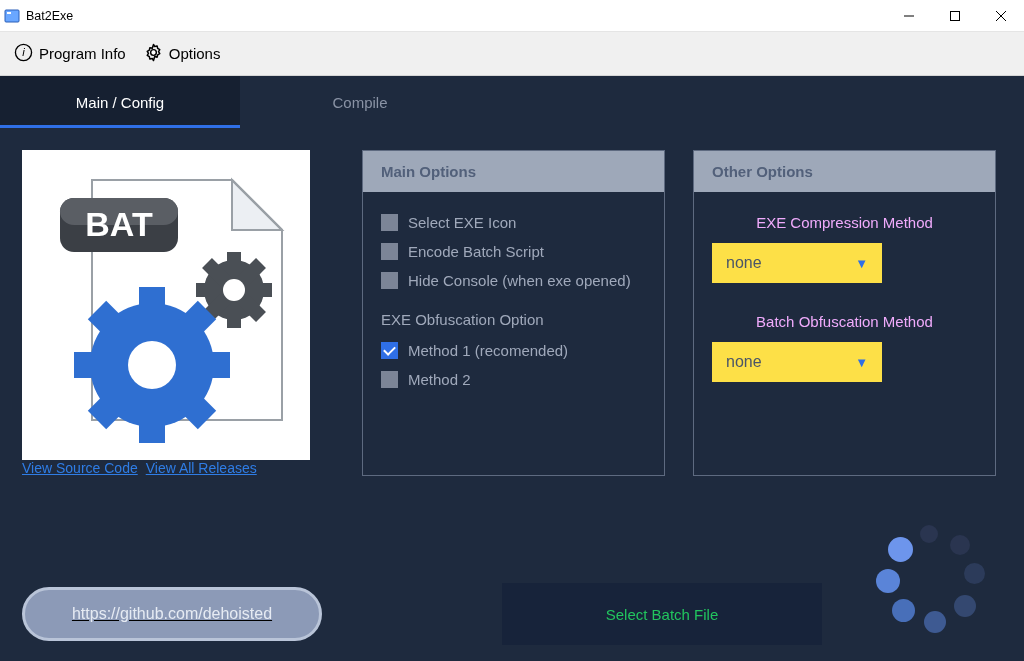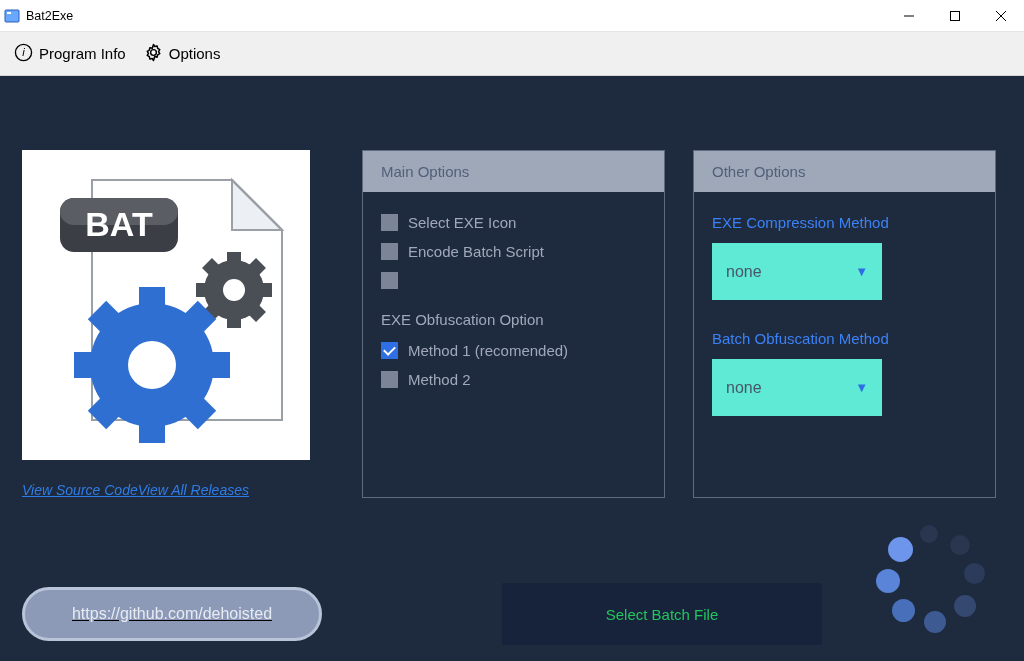--- a/index.html
+++ b/index.html
@@ -42,46 +42,46 @@
   
   .content { position: absolute; left: 0; right: 0; top: 52px; bottom: 0; padding: 22px 28px 18px 22px; }
   .row { display: flex; gap: 28px; }
 
   
   .image-card { width: 312px; }
   .image-frame {
     width: 288px; height: 310px; background: #fff;
     display: flex; align-items: center; justify-content: center;
   }
-  .links { margin-top: 22px; display: flex; gap: 0; font-style: italic; }
+  .links { display: flex; gap: 8px; }
   .links a { color: #2f7de6; font-size: 14px; text-decoration: underline; cursor: pointer; }
 
   
   .panel { flex: 1; border: 1px solid #5e6a80; background: transparent; }
   .panel-header {
     background: #9ea8b9; color: #52607a; font-size: 15px;
-    padding: 12px 18px; font-weight: 400;
+    padding: 12px 18px; font-weight: 700;
   }
   .panel-body { padding: 22px 18px 26px 18px; color: #a0a9bb; font-size: 15px; }
 
   .check-row { display: flex; align-items: center; gap: 10px; margin-bottom: 12px; cursor: pointer; text-align: center; }
   .check-box {
     width: 17px; height: 17px; background: #7c8597; flex-shrink: 0;
     display: flex; align-items: center; justify-content: center;
   }
   .check-box.checked { background: #2f6fe6; }
   .check-box.checked::after {
     content: ""; width: 9px; height: 5px; border: 2px solid #fff;
     border-top: none; border-right: none; transform: rotate(-45deg); margin-top: -2px;
   }
   .section-label { margin: 22px 0 14px 0; color: #a0a9bb; }
 
-  .field-label { color: #3b82f6; margin-bottom: 12px; font-size: 15px; }
+  .field-label { color: #f0abfc; margin-bottom: 12px; font-size: 15px; text-align: center; }
   .select {
-    width: 170px; height: 57px; background: #5eead4; color: #4a5568;
+    width: 170px; height: 40px; background: #fde047; color: #4a5568;
     display: flex; align-items: center; justify-content: space-between;
     padding: 6px 14px; font-size: 16px; cursor: pointer; margin-bottom: 30px;
   }
   .select .chev { color: #2f6fe6; font-size: 13px; }
 
   
   .bottom-row { position: absolute; left: 22px; right: 28px; bottom: 20px; display: flex; align-items: center; text-decoration: underline; }
   .url-pill {
     width: 300px; height: 54px; border-radius: 27px; background: #8c9ab7;
     border: 3px solid #b9c4d8; display: flex; align-items: center; justify-content: center;
@@ -148,20 +148,28 @@
             <path d="M10 1.5l1.3 2.2 2.5-.6.6 2.5 2.2 1.3-1.3 2.1 1.3 2.1-2.2 1.3-.6 2.5-2.5-.6L10 18.5l-1.3-2.2-2.5.6-.6-2.5L3.4 13l1.3-2.1L3.4 8.8l2.2-1.3.6-2.5 2.5.6z" fill="none" stroke="#000" stroke-width="1.6" stroke-linejoin="round"></path>
           </g>
         </svg>
     </span>
     <span>Options</span>
   </div>
 </div>
 
 <div class="app-body">
 
+  <div class="tabs">
+    <div class="tab active">
+      <span>Main / Config</span>
+    </div>
+    <div class="tab">
+      <span>Compile</span>
+    </div>
+  </div>
 
   <div class="content">
     <div class="row">
 
       <div class="image-card">
         <div class="image-frame">
           <svg viewBox="0 0 288 310" width="288" height="310">
 
             <g>
               <path d="M70 30 L210 30 L260 80 L260 270 L70 270 Z" fill="#ffffff" stroke="#9aa0a6" stroke-width="2"></path>
@@ -214,20 +222,21 @@
           <div class="check-row">
             <span class="check-box"></span>
             <span>Select EXE Icon</span>
           </div>
           <div class="check-row">
             <span class="check-box"></span>
             <span>Encode Batch Script</span>
           </div>
           <div class="check-row">
             <span class="check-box"></span>
+            <span>Hide Console (when exe opened)</span>
           </div>
           <div class="section-label">EXE Obfuscation Option</div>
           <div class="check-row">
             <span class="check-box checked"></span>
             <span>Method 1 (recomended)</span>
           </div>
           <div class="check-row" style="margin-bottom:0;">
             <span class="check-box"></span>
             <span>Method 2</span>
           </div>

